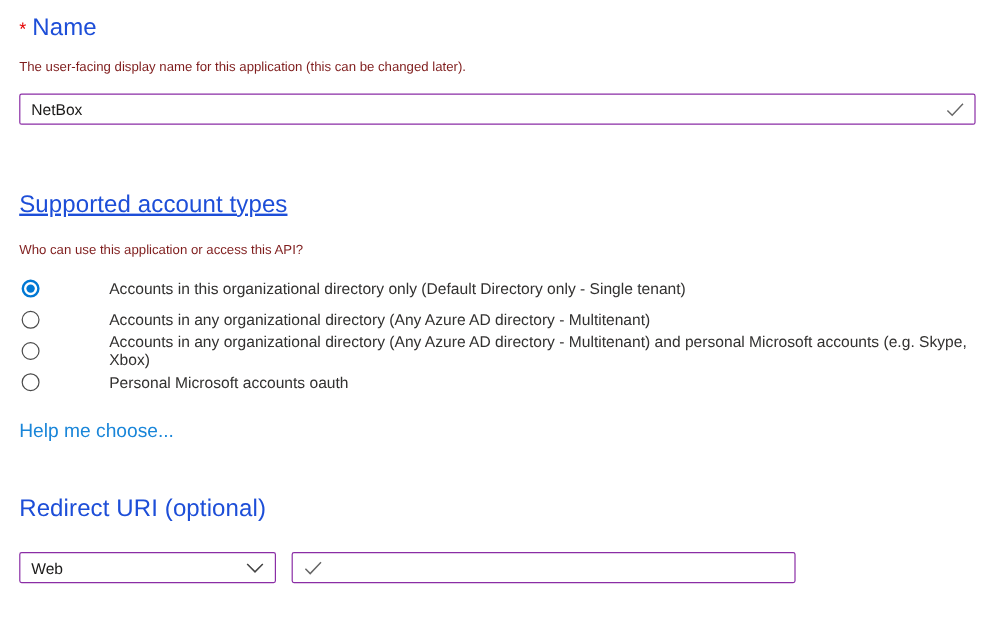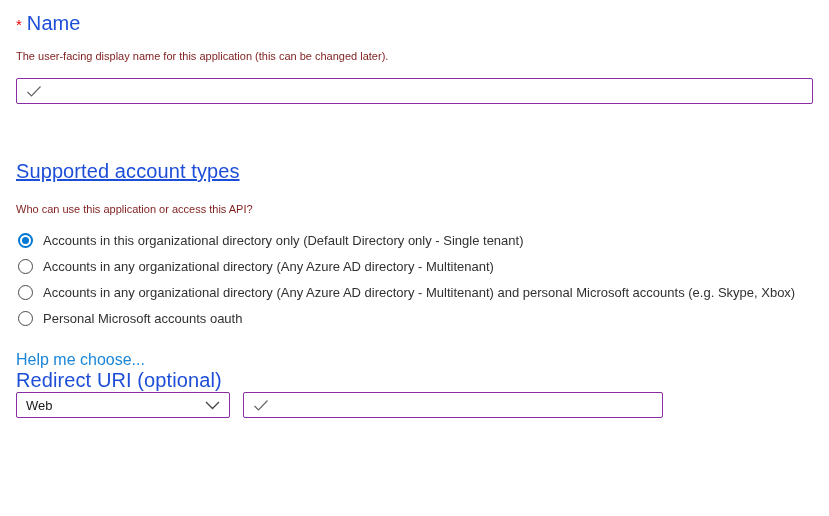--- a/index.html
+++ b/index.html
@@ -51,20 +51,21 @@
   .name-input-wrap { margin-top: 16px; width: 797px; }
 
   
   .sat-title { margin-top: 56px; text-decoration: underline; }
   .sat-question { margin-top: 20px; }
   .radio-group { margin-top: 12px; }
   .radio-row {
     display: flex; align-items: center;
     height: 26px;
     cursor: pointer;
+    gap: 48px;
   }
   .radio {
     flex: 0 0 auto;
     width: 15px; height: 15px;
     border: 1px solid #4a4a4a;
     border-radius: 50%;
     margin: 0 10px 0 2px;
     position: relative;
     background: #fff;
   }
@@ -83,23 +84,23 @@
   .help-link {
     display: inline-block;
     margin-top: 20px;
     font-size: 16px;
     color: #1a86d9;
     text-decoration: none;
     cursor: pointer;
   }
 
   
-  .ruri-title { }
+  .ruri-title { margin-top: 44px; }
   .ruri-hint { margin-top: 15px; width: 800px; line-height: 19px; }
-  .ruri-row { margin-top: 0; display: flex; align-items: center; }
+  .ruri-row { margin-top: 24px; display: flex; align-items: center; }
   .platform-select {
     display: flex; align-items: center;
     width: 214px; height: 26px;
     border: 1.5px solid #8a2da5;
     border-radius: 2px;
     padding: 0 9px;
     cursor: pointer;
     background: #fff;
   }
   .platform-select .sel-value {
@@ -115,20 +116,21 @@
 
 <div class="page">
 
   
   <div class="name-title-row">
     <span class="required-star">*</span>
       <span class="section-title">Name</span>
   </div>
   <div class="hint name-hint">The user-facing display name for this application (this can be changed later).</div>
   <div class="vinput name-input-wrap">
+    <input type="text" value="NetBox" style="">
     <span class="check-icon">
       <svg width="16" height="13" viewBox="0 0 16 13">
           <path d="M1.5 7 L5.5 11 L14.5 1.5" fill="none" stroke="#666" stroke-width="1.2"></path>
         </svg>
     </span>
   </div>
 
   
   <div class="section-title sat-title">Supported account types</div>
   <div class="hint sat-question">Who can use this application or access this API?</div>

